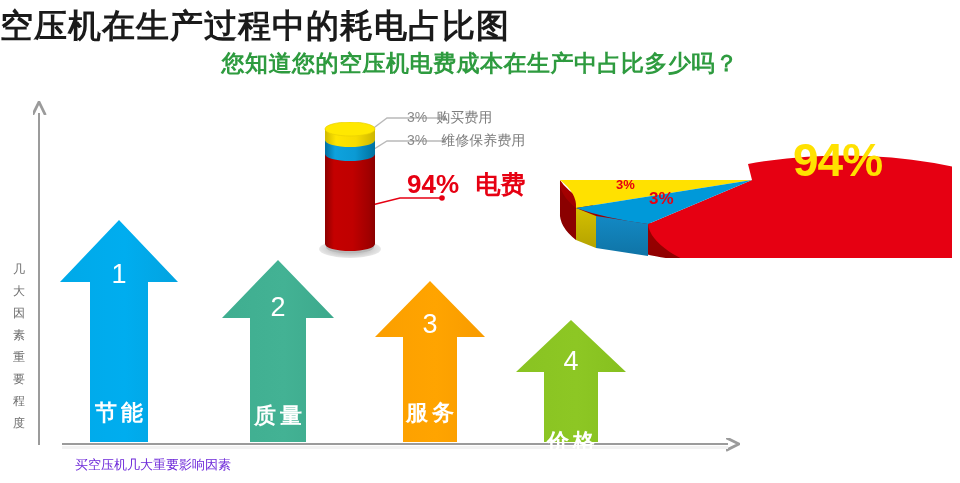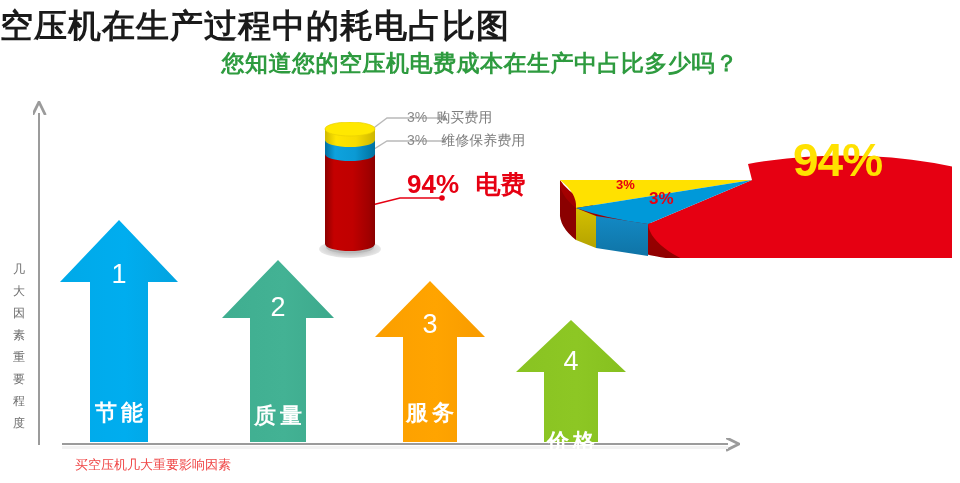--- a/index.html
+++ b/index.html
@@ -31,21 +31,21 @@
   .axis-svg { position: absolute; left: 0; top: 0; }
   .y-axis-label {
     position: absolute; left: 8px; top: 258px;
     width: 22px;
     font-size: 12px; color: #6f6f6f; line-height: 22px;
     text-align: center;
     word-break: break-all;
   }
   .x-axis-label {
     position: absolute; left: 75px; top: 456px;
-    font-size: 13px; color: #ef4444;
+    font-size: 13px; color: #6d28d9;
     white-space: nowrap;
   }
 
   
   .arrow { position: absolute; }
   .arrow svg { display: block; }
   .arrow-rank {
     position: absolute; width: 100%;
     text-align: center;
     color: #ffffff; font-size: 27px; font-weight: 300;

